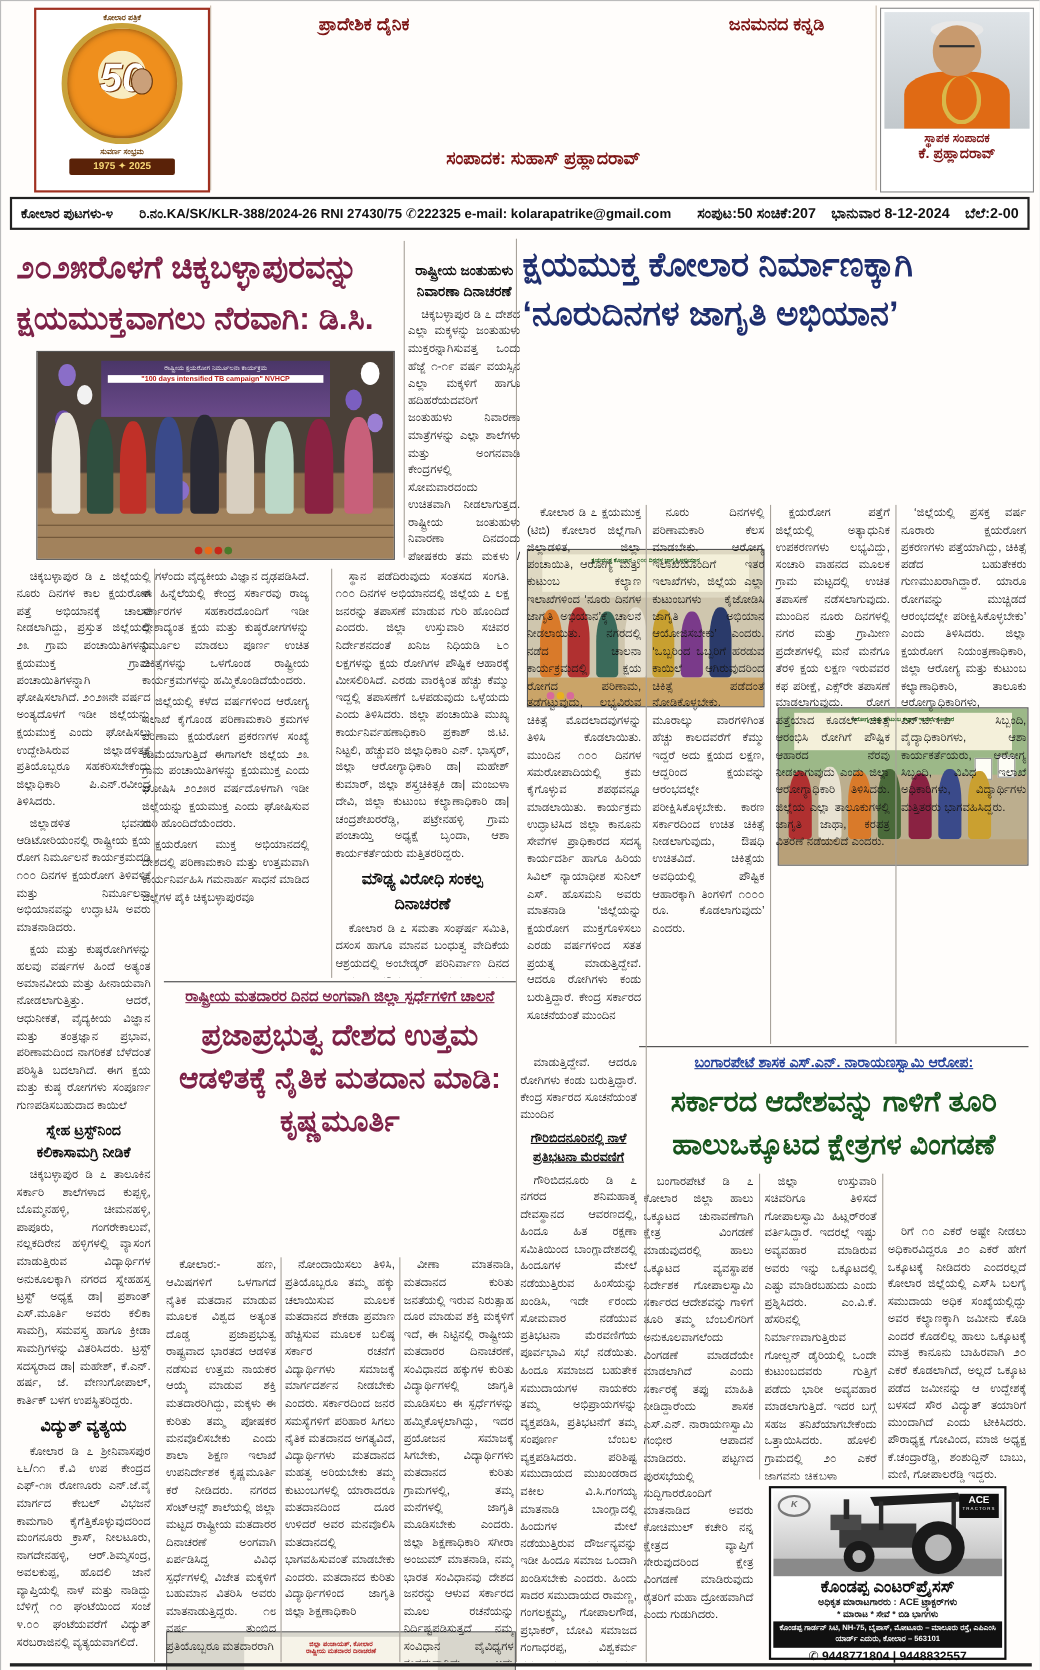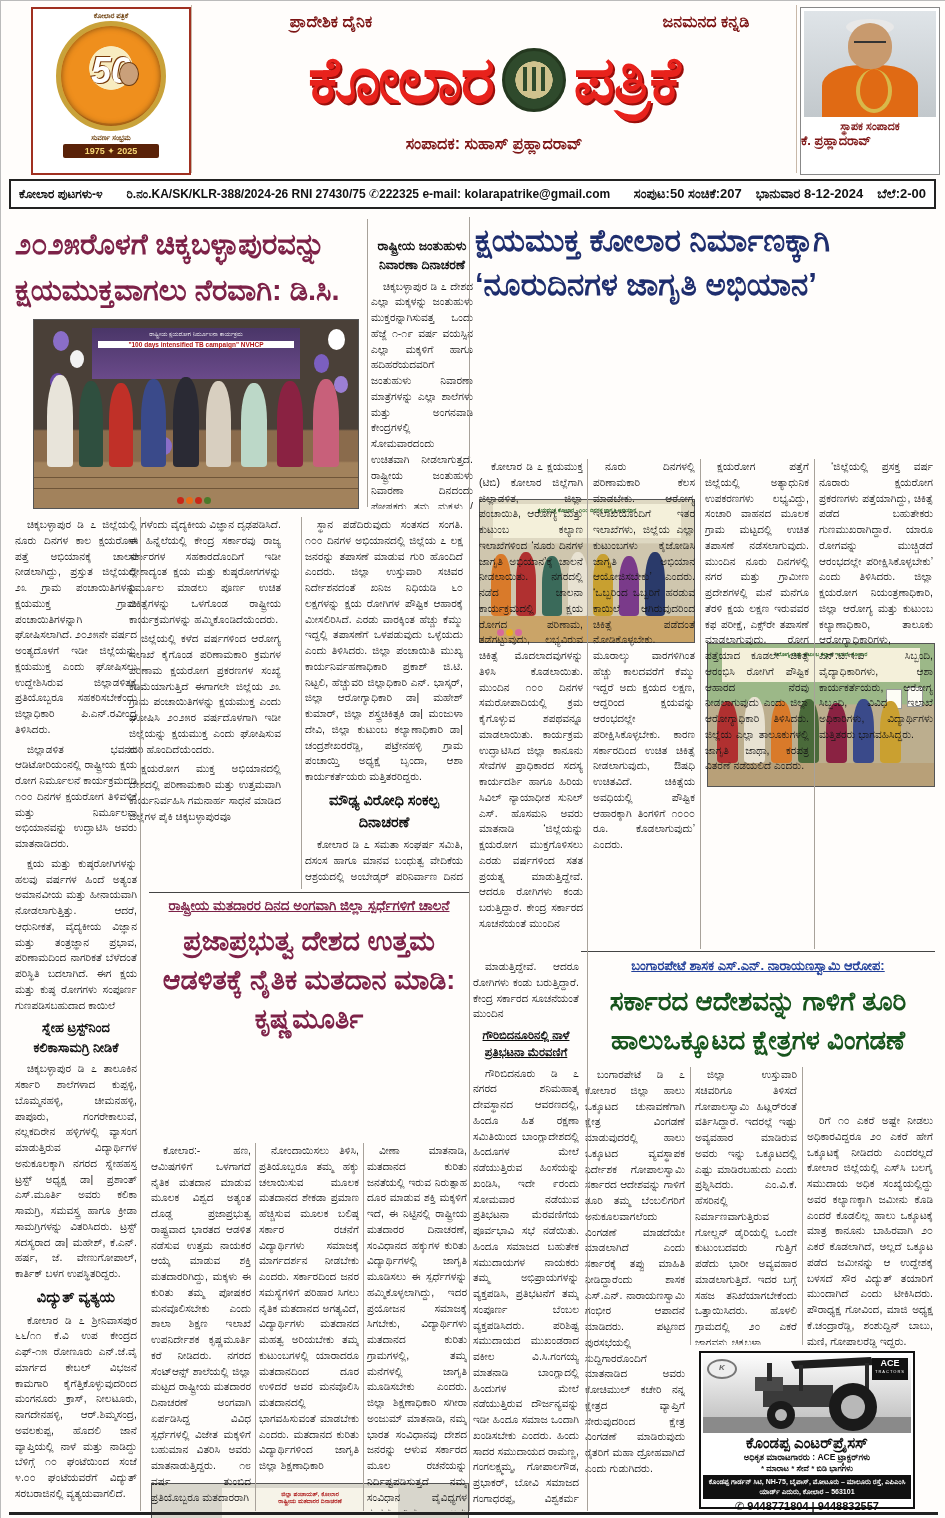--- a/index.html
+++ b/index.html
@@ -26,21 +26,21 @@
   .title-emblem .pillar{position:absolute;top:16px;width:4px;height:24px;background:#2f4a2c;}
   .editor-line{left:190px;top:134px;width:606px;text-align:center;font-size:16px;font-weight:800;color:#7c1414;}
   .founder-box{left:799px;top:6px;width:138px;height:166px;background:#fff;border:1px solid #888;}
   .founder-photo{margin:3px;height:106px;background:linear-gradient(#dfe4e8,#c2c8cc);position:relative;overflow:hidden;}
   .f-head{position:absolute;left:44px;top:12px;width:44px;height:46px;border-radius:50% 50% 46% 46%;background:#c89a6e;}
   .f-hair{position:absolute;left:42px;top:8px;width:48px;height:16px;border-radius:50%;background:#e8e8e8;}
   .f-glasses{position:absolute;left:50px;top:30px;width:32px;height:6px;border-top:2px solid #333;}
   .f-body{position:absolute;left:18px;top:54px;width:96px;height:52px;border-radius:40% 40% 0 0;background:#e06a14;}
   .f-garland{position:absolute;left:52px;top:58px;width:28px;height:40px;border-radius:50%;border:4px solid #d8b84a;border-top:none;background:transparent;}
   .founder-title{text-align:center;font-size:11px;font-weight:800;color:#7c1414;margin-top:2px;}
-  .founder-name{font-size:13px;font-weight:800;color:#7c1414;}
+  .founder-name{text-align:center;font-size:13px;font-weight:800;color:#7c1414;}
   .hdr-rule{top:4px;width:1px;height:168px;background:#c8b8a8;}
   
   .infobar{left:8px;top:178px;width:927px;height:30px;border:2px solid #222;background:#fff;display:flex;
       align-items:center;padding:0 8px;box-sizing:border-box;gap:14px;font-weight:bold;color:#111;white-space:nowrap;}
   .infobar .ib-left{font-size:12px;}
   .infobar .ib-reg{font-size:12px;flex:1;text-align:center;}
   .infobar .ib-vol,.infobar .ib-date,.infobar .ib-price{font-size:13px;}
   
   .col{font-size:10.5px;line-height:1.5;text-align:justify;color:#161616;overflow:hidden;}
   .col p{margin:0 0 4px;text-indent:12px;}
@@ -104,29 +104,20 @@
     <div class="logo-ringtext">ಸುವರ್ಣ ಸಂಭ್ರಮ</div>
     <div class="logo-ribbon">1975 ✦ 2025</div>
   </div>
 
   <div class="abs hdr-rule" style="left:190px;"></div>
   <div class="abs hdr-rule" style="left:795px;"></div>
 
   <div class="abs tagline" style="left:235px;">ಪ್ರಾದೇಶಿಕ ದೈನಿಕ</div>
   <div class="abs tagline" style="left:610px;">ಜನಮನದ ಕನ್ನಡಿ</div>
 
-  <div class="abs title-row">
-    <span class="title-word">ಕೋಲಾರ</span>
-    <span class="title-emblem">
-      <span class="pillar" style="left:18px;"></span>
-      <span class="pillar" style="left:27px;"></span>
-      <span class="pillar" style="left:36px;"></span>
-    </span>
-    <span class="title-word">ಪತ್ರಿಕೆ</span>
-  </div>
 
   <div class="abs editor-line">ಸಂಪಾದಕ: ಸುಹಾಸ್ ಪ್ರಹ್ಲಾದರಾವ್</div>
 
   <div class="abs founder-box">
     <div class="founder-photo">
       <div class="f-body"></div>
       <div class="f-garland"></div>
       <div class="f-hair"></div>
       <div class="f-head"></div>
       <div class="f-glasses"></div>

